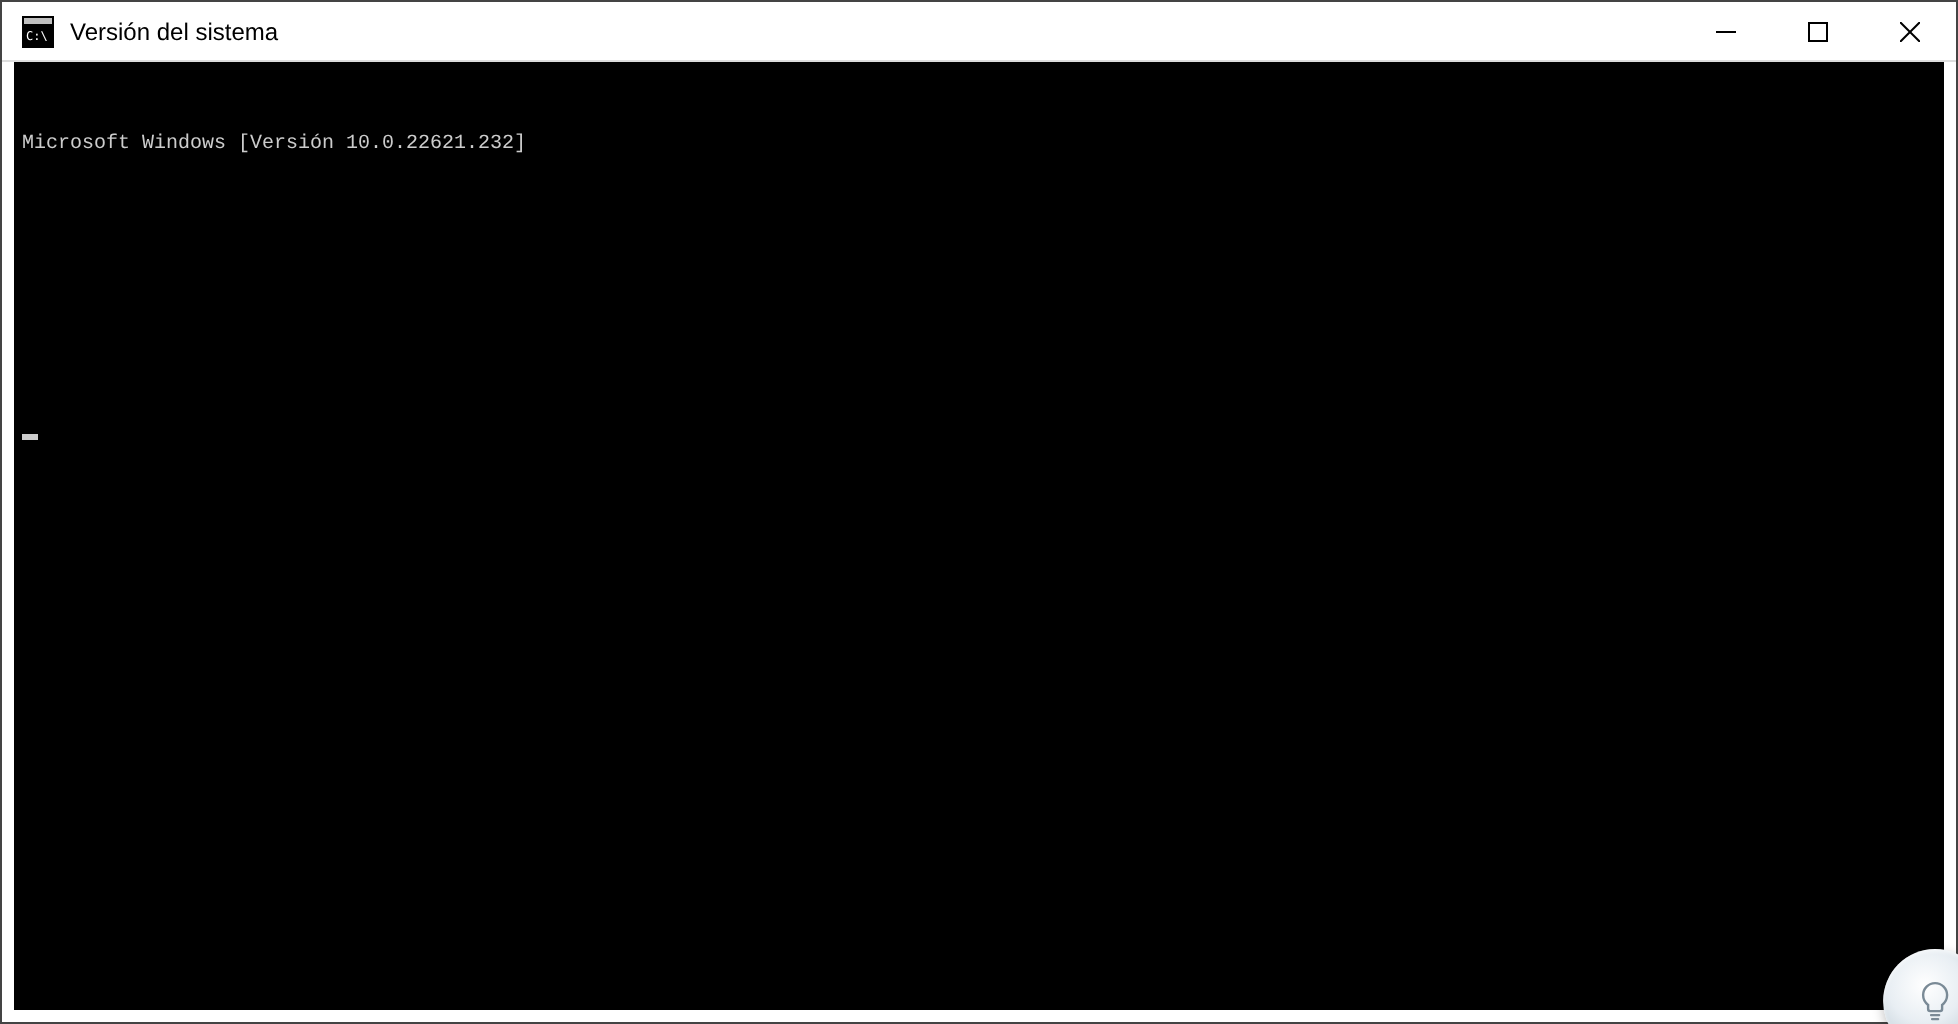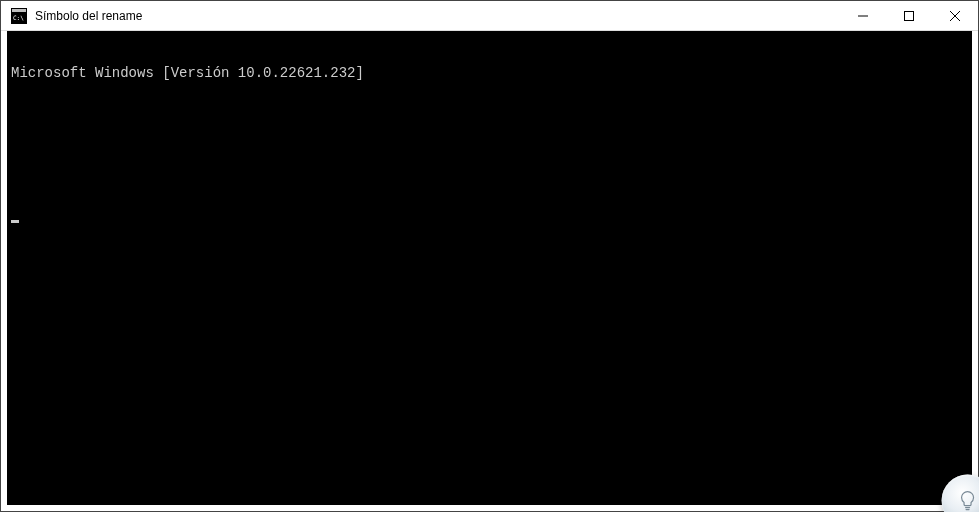--- a/index.html
+++ b/index.html
@@ -68,21 +68,21 @@
       cursor: pointer;
     }
     .win-btn svg {
       display: block;
     }
     .terminal {
       flex: 1;
       background: #000000;
       color: #cccccc;
       font-family: Consolas, "Courier New", monospace;
-      font-size: 14px;
+      font-size: 10px;
       line-height: 16px;
       padding: 2px 4px;
       white-space: pre;
       overflow: hidden;
       border: 6px solid #ffffff;
       border-top: 0;
     }
     .term-line {
       min-height: 16px;
     }
@@ -120,21 +120,21 @@
 <div class="window">
 
   <div class="titlebar">
     <span class="titlebar-icon">
       <svg width="16" height="16" viewBox="0 0 16 16">
         <rect x="0" y="0" width="16" height="16" fill="#000"></rect>
         <rect x="1" y="1" width="14" height="3" fill="#bfbfbf"></rect>
         <text x="2" y="12" font-family="Consolas,monospace" font-size="6" fill="#fff">C:\</text>
       </svg>
     </span>
-    <div class="titlebar-title">Símbolo del rename</div>
+    <div class="titlebar-title">Versión del sistema</div>
     <div class="titlebar-controls">
       <button class="win-btn" aria-label="Minimize">
         <svg width="10" height="10" viewBox="0 0 10 10">
             <line x1="0" y1="5" x2="10" y2="5" stroke="#000" stroke-width="1"></line>
           </svg>
       </button>
       <button class="win-btn" aria-label="Maximize">
         <svg width="10" height="10" viewBox="0 0 10 10">
             <rect x="0.5" y="0.5" width="9" height="9" fill="none" stroke="#000" stroke-width="1"></rect>
           </svg>

